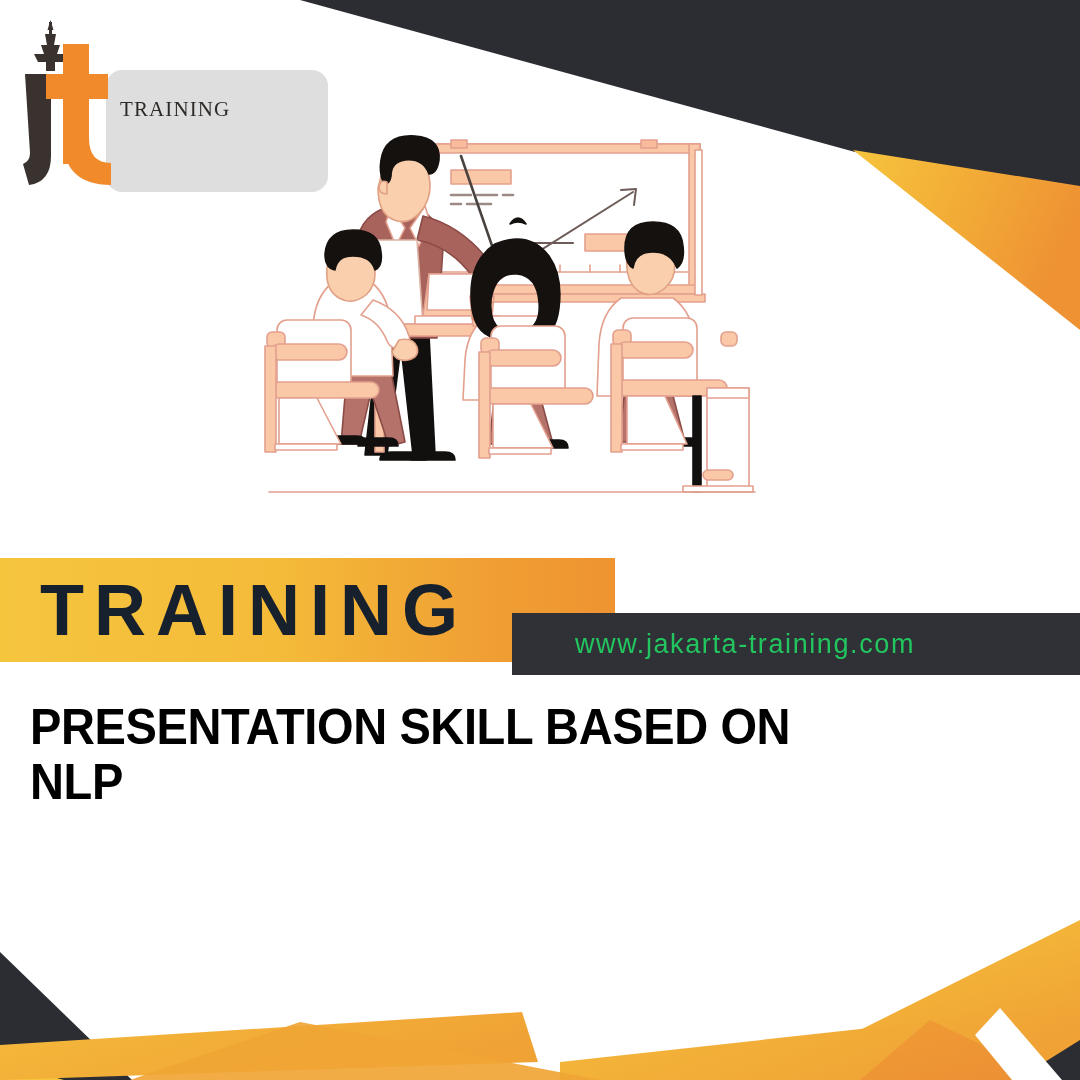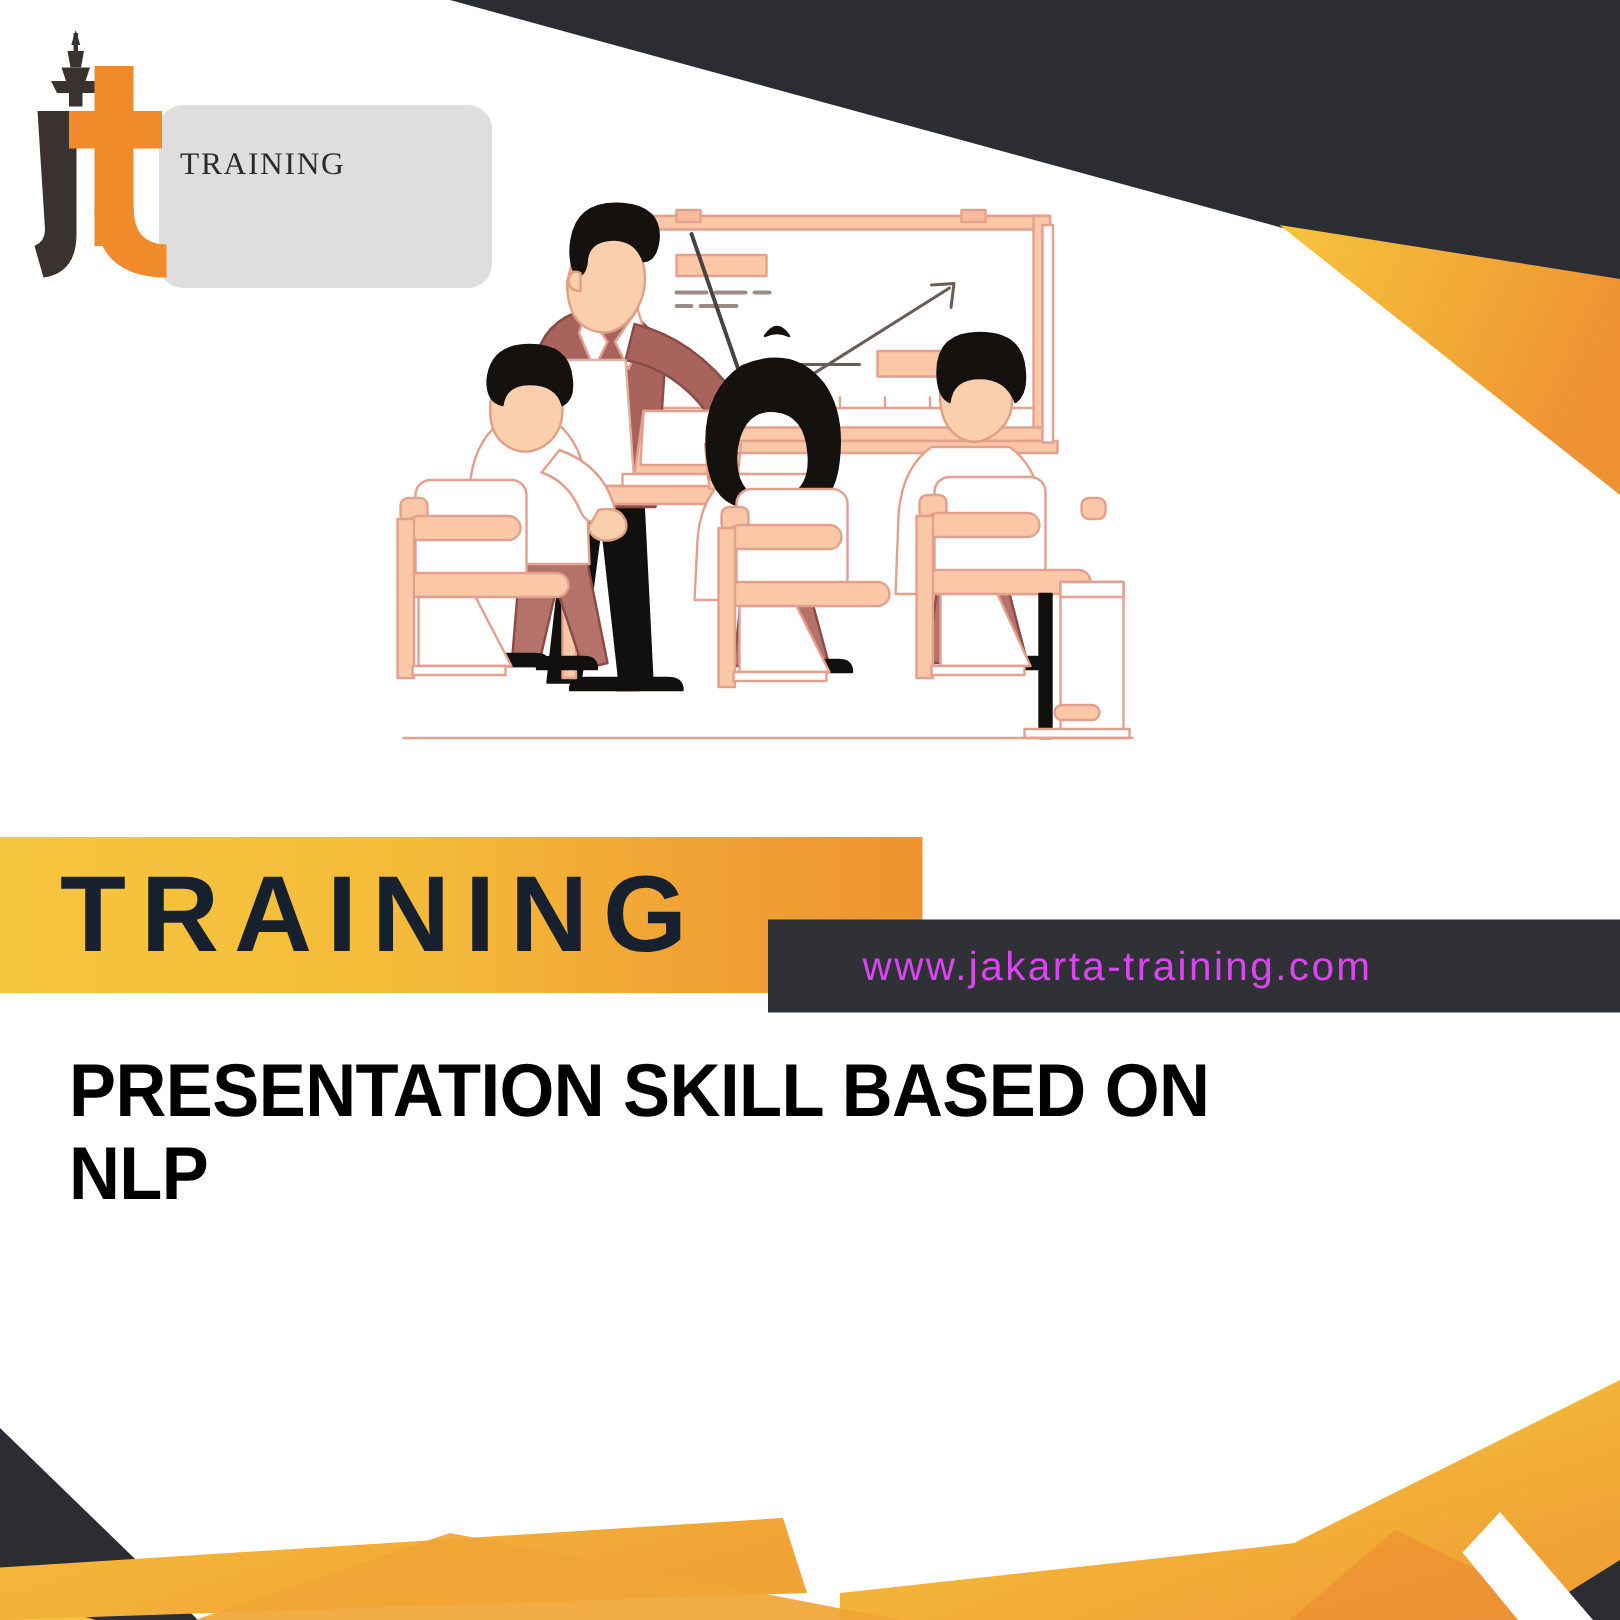--- a/index.html
+++ b/index.html
@@ -74,29 +74,29 @@
   
   #url-bar{
     position:absolute;left:512px;top:613px;
     width:580px;height:62px;
     background:#2f3137;
     z-index:60;
     display:flex;align-items:center;
   }
   #url-label{
     margin-left:63px;
-    color:#d946ef;
+    color:#22c55e;
     font-size:27px;
     letter-spacing:1.6px;
     font-weight:400;
   }
 
   
   #title-block{
-    position:absolute;left:46px;top:700px;
+    position:absolute;left:30px;top:700px;
     width:900px;
     z-index:55;
   }
   #course-title{
     font-size:50px;
     font-weight:bold;
     color:#000000;
     line-height:1.1;
     letter-spacing:-0.4px;
     font-family:"Liberation Sans Narrow","Liberation Sans",sans-serif;

